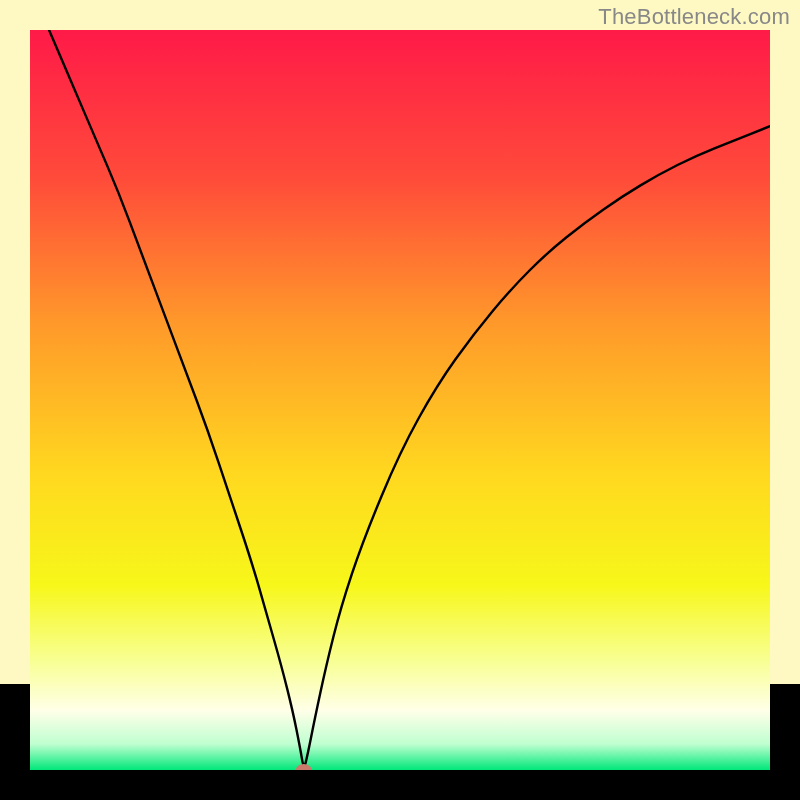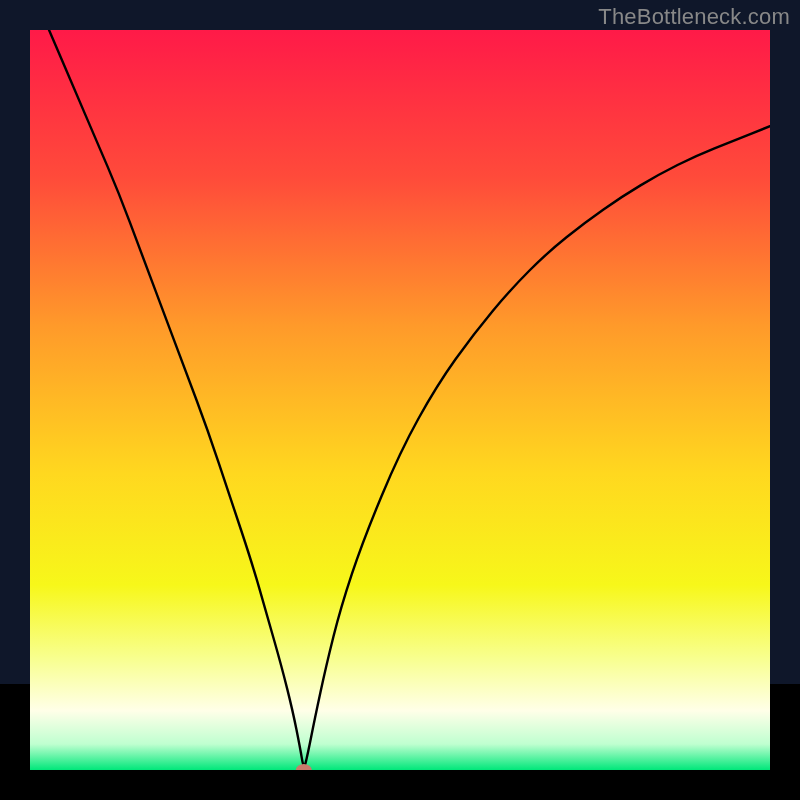--- a/index.html
+++ b/index.html
@@ -10,21 +10,21 @@
     background: #000;
     font-family: Arial, Helvetica, sans-serif;
     overflow: hidden;
   }
   .frame {
     position: absolute;
     left: 0;
     top: 0;
     width: 800px;
     height: 684px;
-    background: #0f172a;
+    background: #fef9c3;
   }
   .plot-area {
     position: absolute;
     left: 30px;
     top: 30px;
     width: 740px;
     height: 740px;
   }
   .watermark {
     position: absolute;

